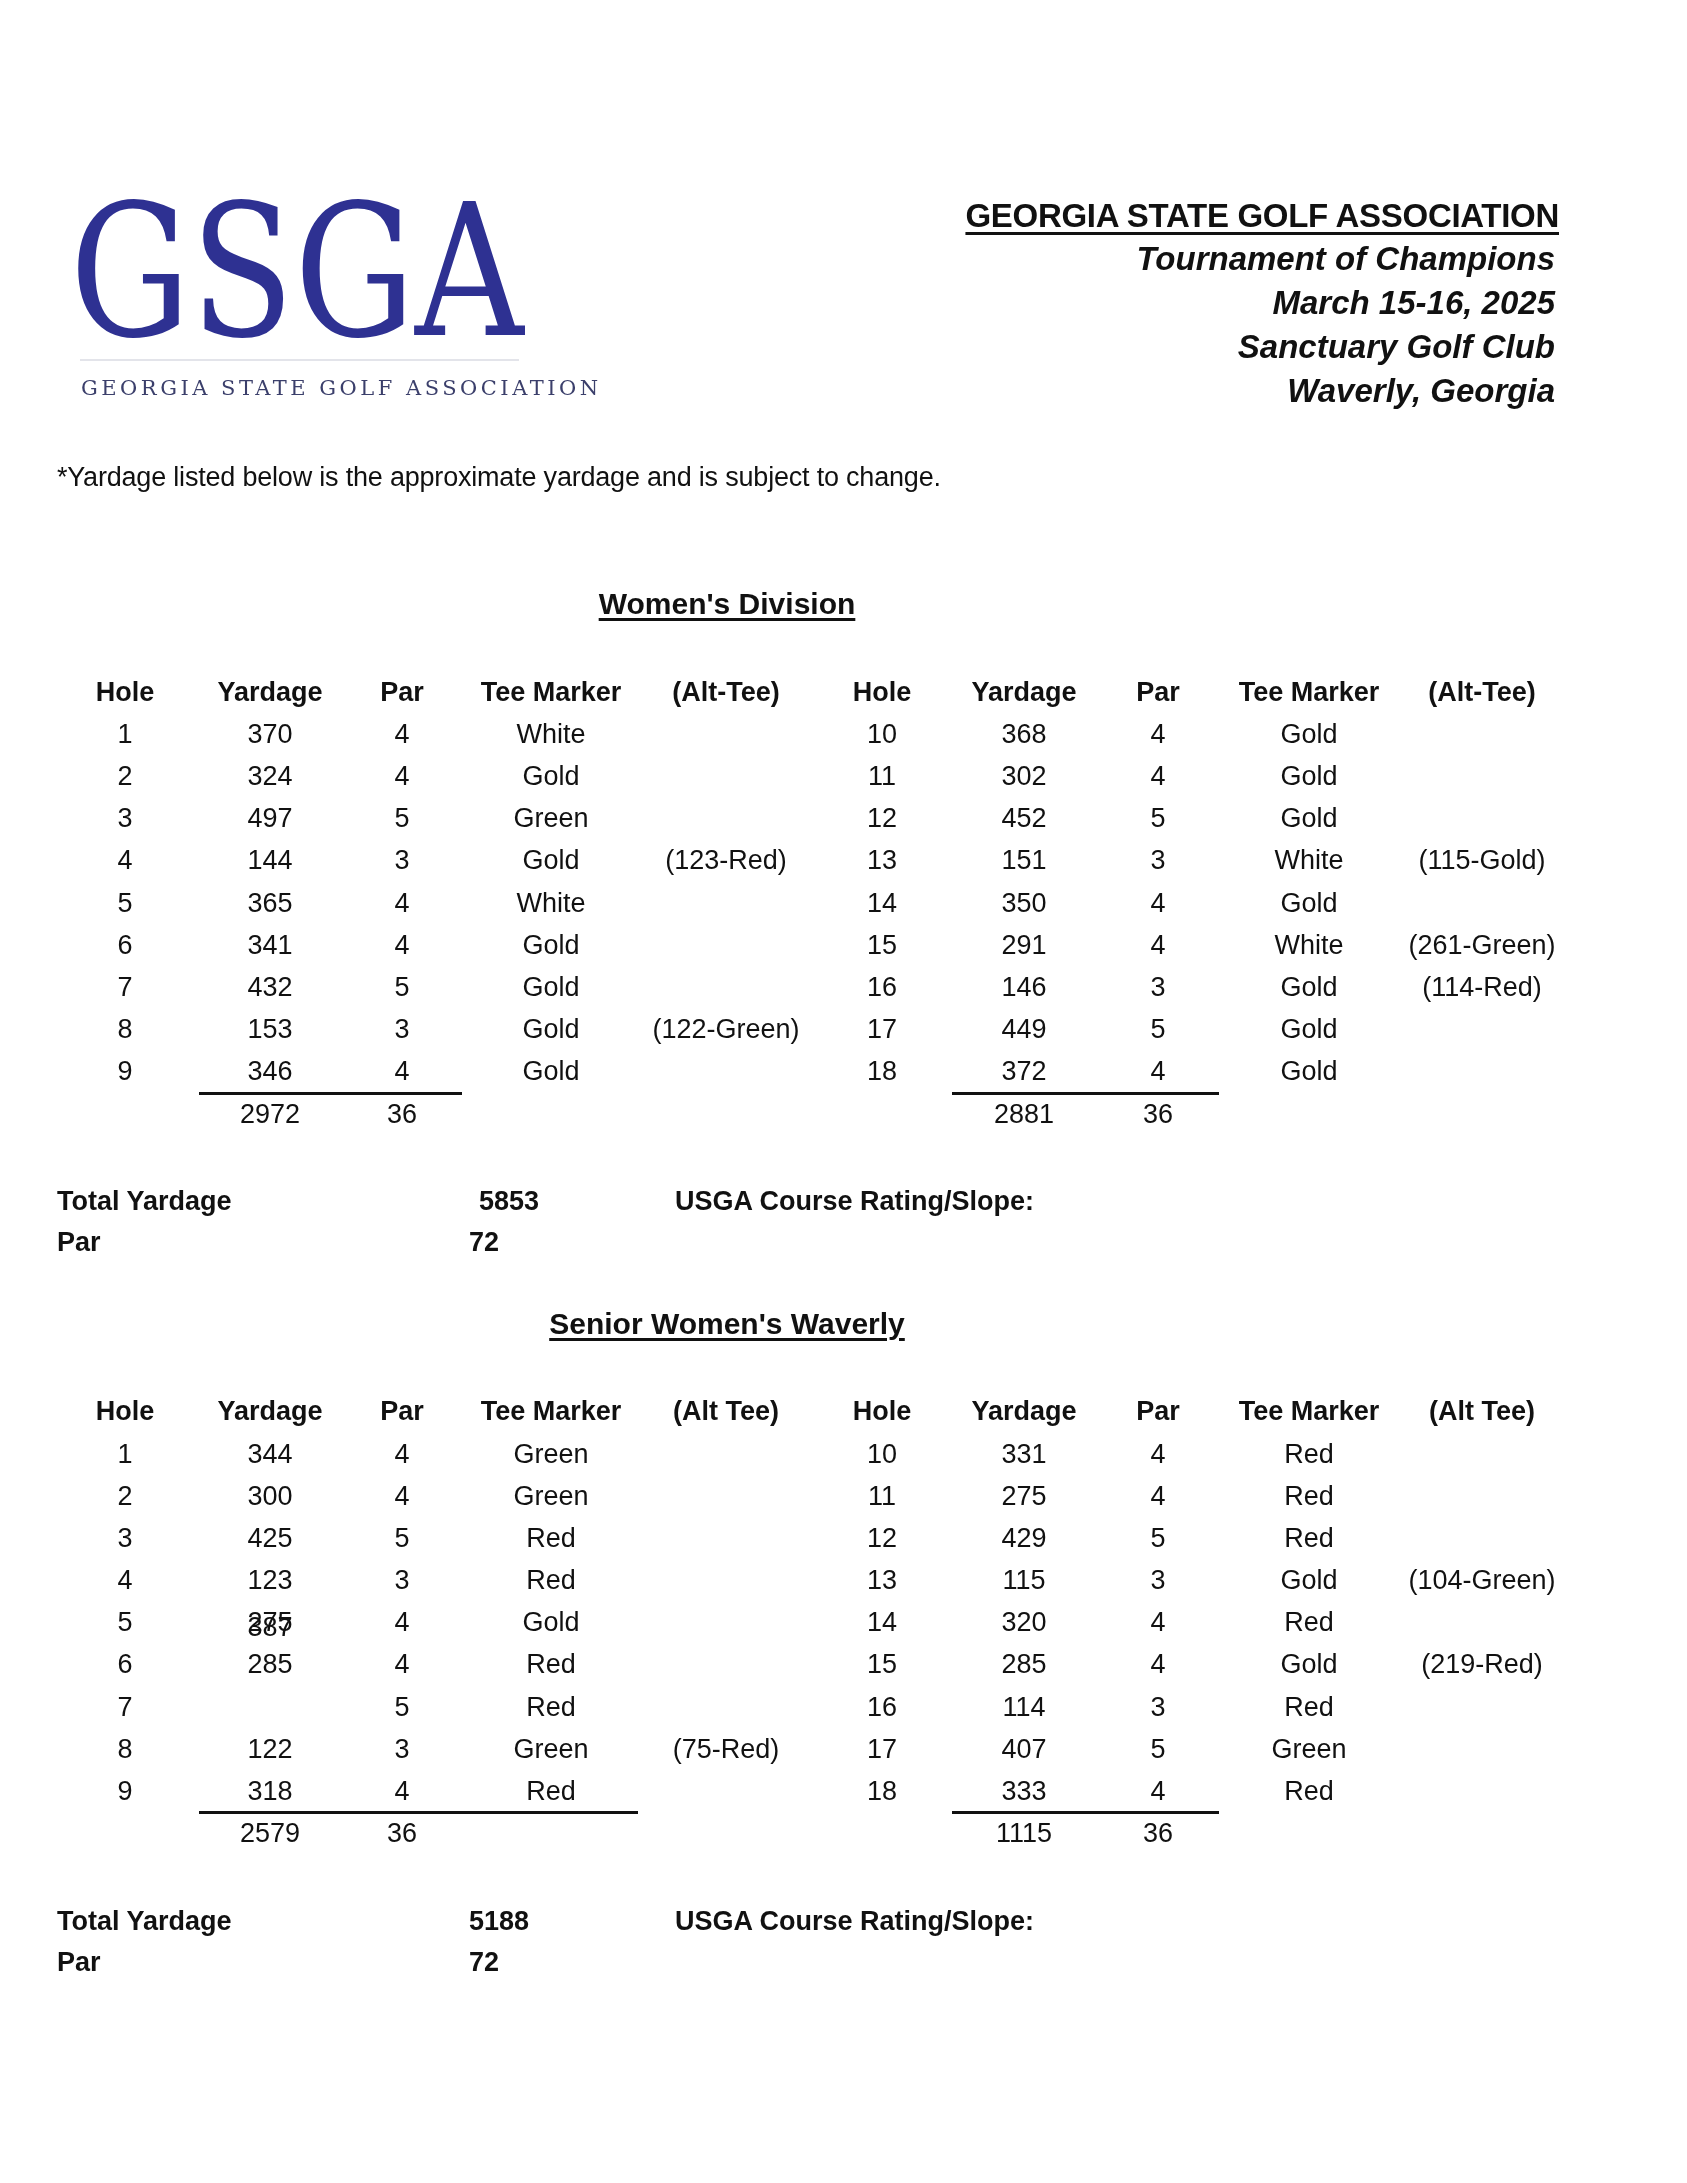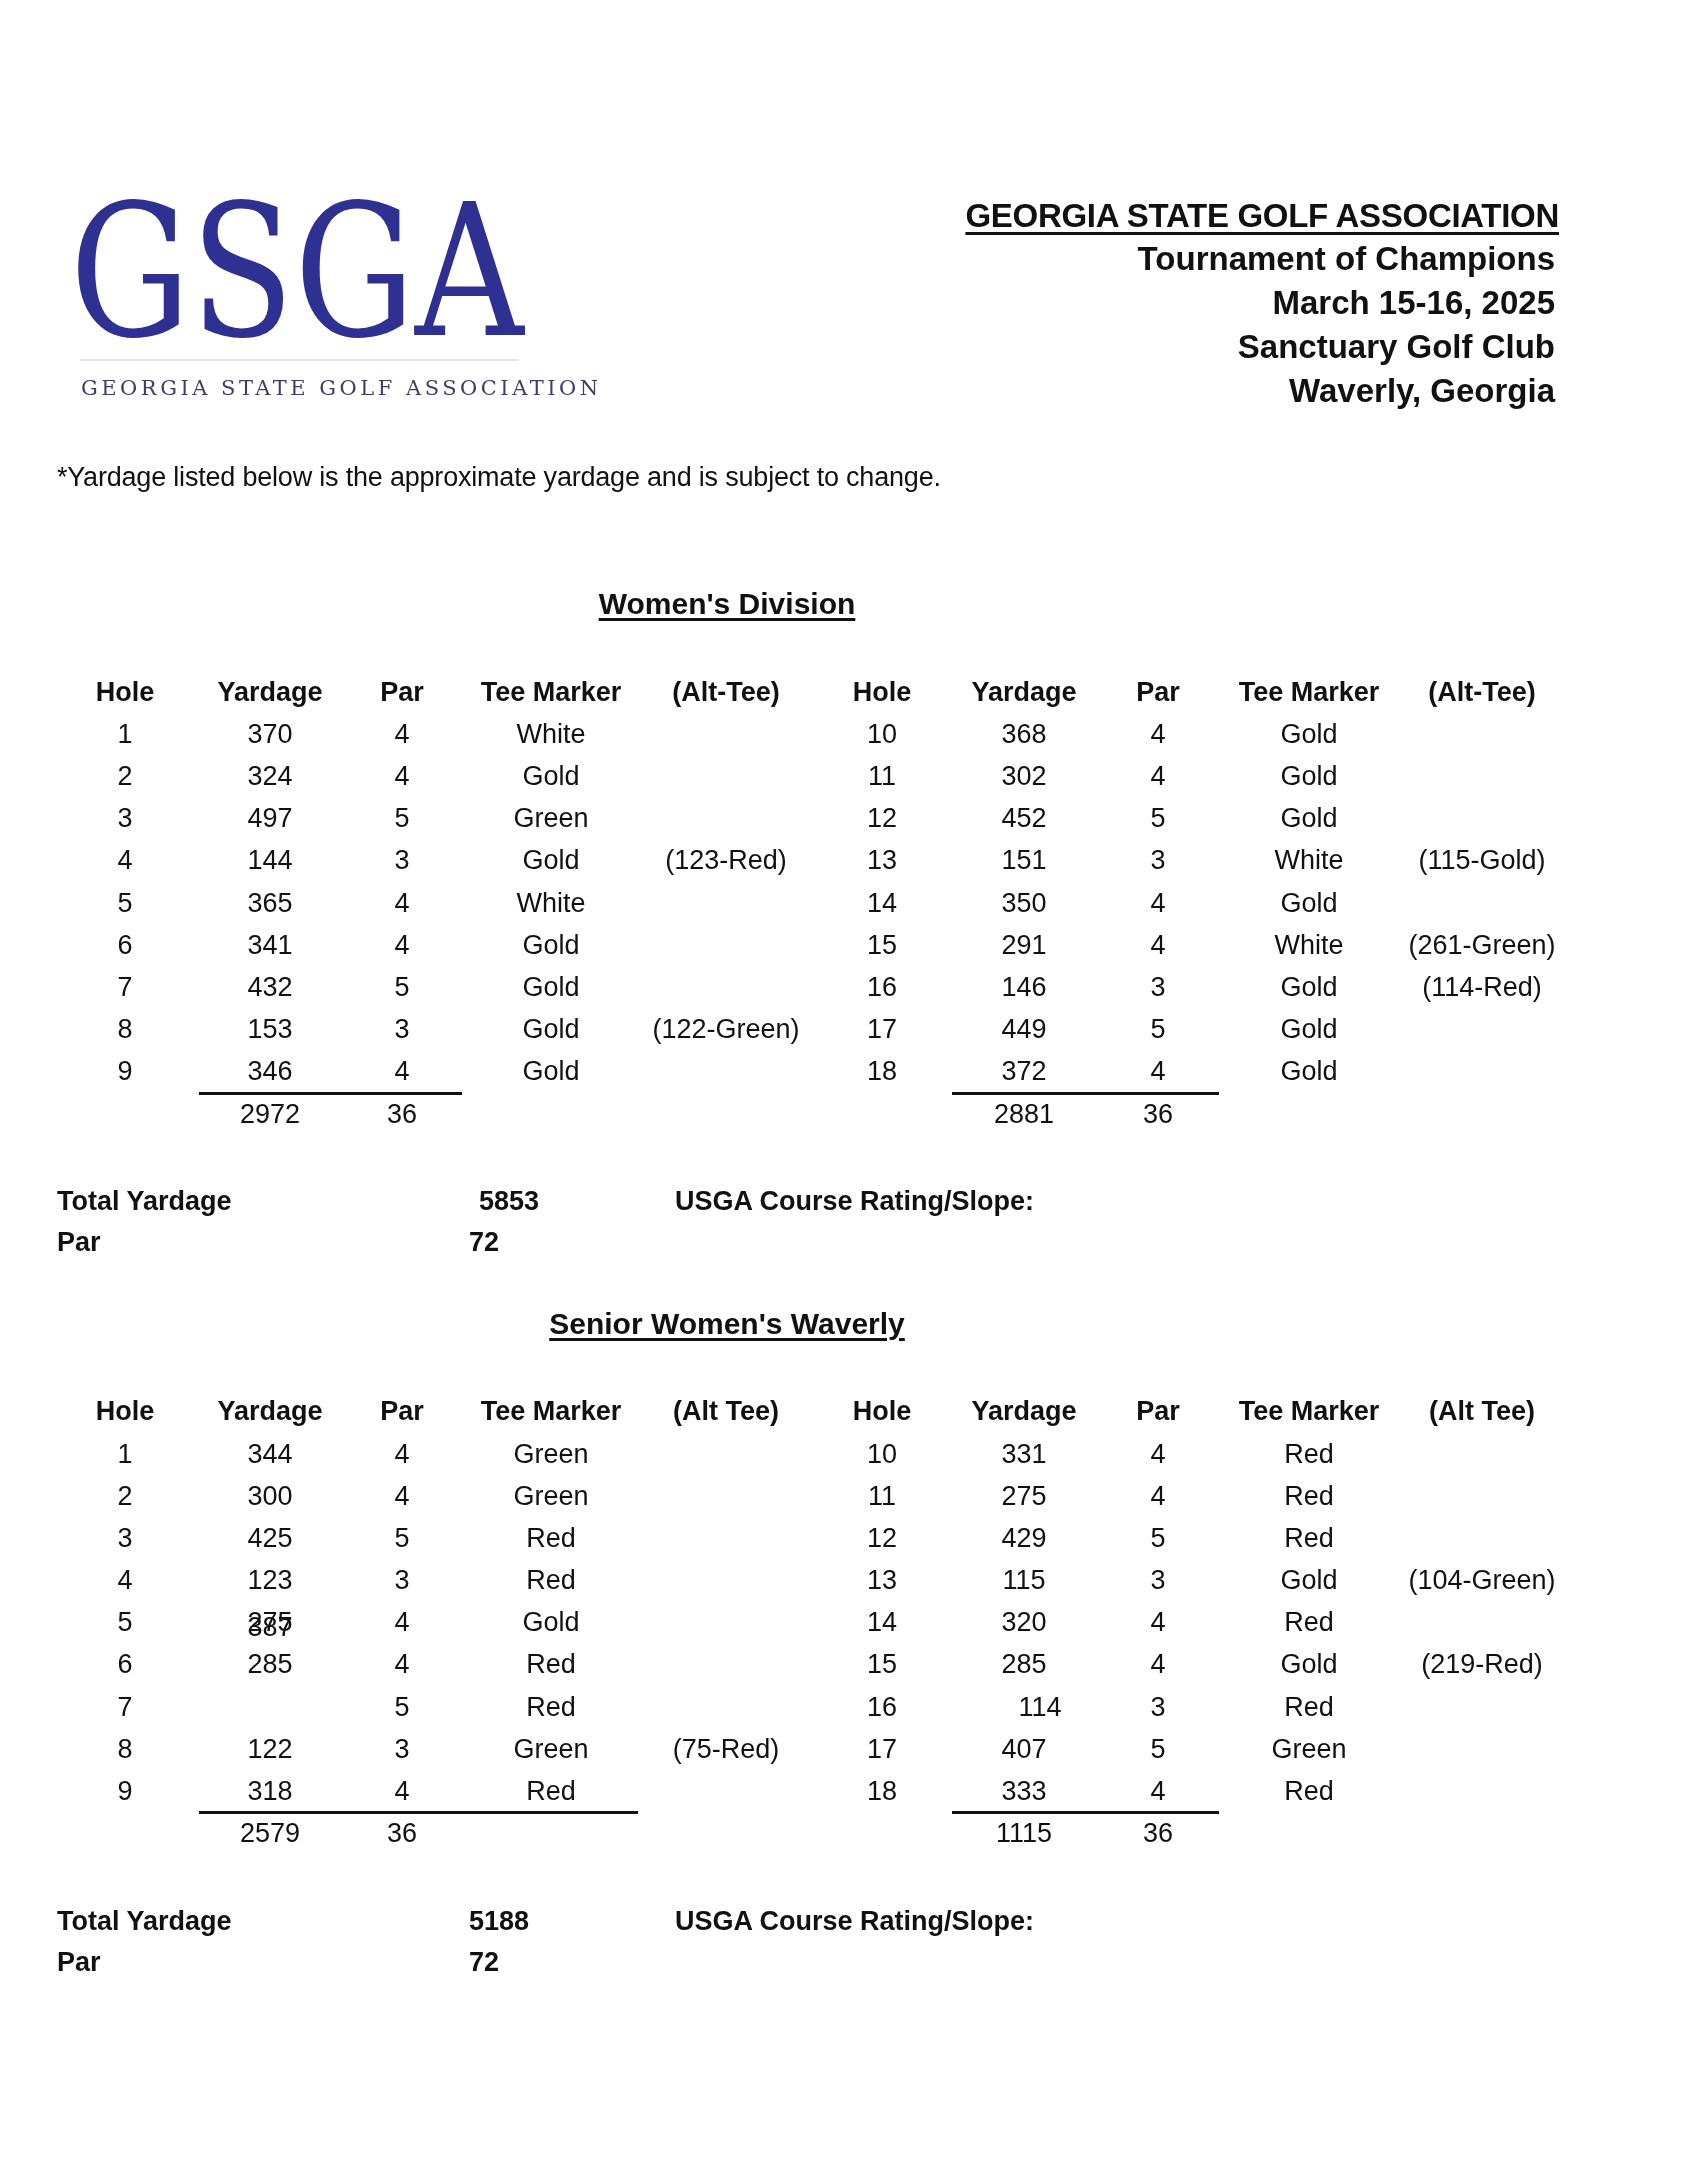--- a/index.html
+++ b/index.html
@@ -6,21 +6,21 @@
   body { width: 1687px; height: 2183px; position: relative; overflow: hidden;
          font-family: "Liberation Sans", sans-serif; color: #111; }
   .abs { position: absolute; }
   .logo-letters { left: 69px; top: 187px; width: 456px; height: 160px; }
   .logo-rule { left: 80px; top: 359px; width: 439px; height: 1.7px; background: #e3e4ea; }
   .logo-sub { left: 81px; top: 376px; font-family: "DejaVu Serif", serif; font-size: 21px;
               letter-spacing: 3.5px; color: #3b3f6b; white-space: nowrap; }
   .org-title { right: 128px; top: 197px; font-size: 33px; font-weight: bold;
                text-decoration: underline; text-decoration-thickness: 2.5px; text-underline-offset: 5px;
                white-space: nowrap; letter-spacing: -0.3px; }
-  .hdr-line { right: 132px; font-size: 33px; font-weight: bold; 
+  .hdr-line { right: 132px; font-size: 33px; font-weight: bold; font-style: italic;
               white-space: nowrap; text-align: right; }
   .disclaimer { left: 57px; top: 462px; font-size: 27px; font-family: "Liberation Sans Narrow","Liberation Sans", sans-serif;
                 white-space: nowrap; letter-spacing: -0.2px; }
   .div-title { font-size: 30px; font-weight: bold; text-decoration: underline;
                text-decoration-thickness: 2.5px; text-underline-offset: 4.2px; white-space: nowrap;
                transform: translateX(-50%); }
   .cell { font-size: 27px; white-space: nowrap; transform: translate(-50%, -50%); }
   .th { font-weight: bold; }
   .rule { height: 2.5px; background: #111; }
   .sum-label { font-size: 27px; font-weight: bold; white-space: nowrap; }
@@ -319,21 +319,21 @@
   </div>
 <div>
     <div class="abs cell" style="left: 882px; top: 1664px;">15</div>
     <div class="abs cell" style="left: 1024px; top: 1664px;">285</div>
     <div class="abs cell" style="left: 1158px; top: 1664px;">4</div>
     <div class="abs cell" style="left: 1309px; top: 1664px;">Gold</div>
     <div class="abs cell" style="left: 1482px; top: 1664px;">(219-Red)</div>
   </div>
 <div>
     <div class="abs cell" style="left: 882px; top: 1707px;">16</div>
-    <div class="abs cell" style="left: 1024px; top: 1707px; margin-left: 16px;">114</div>
+    <div class="abs cell" style="left: 1024px; top: 1707px;">114</div>
     <div class="abs cell" style="left: 1158px; top: 1707px;">3</div>
     <div class="abs cell" style="left: 1309px; top: 1707px;">Red</div>
     <div class="abs cell" style="left: 1482px; top: 1707px;"></div>
   </div>
 <div>
     <div class="abs cell" style="left: 882px; top: 1749px;">17</div>
     <div class="abs cell" style="left: 1024px; top: 1749px;">407</div>
     <div class="abs cell" style="left: 1158px; top: 1749px;">5</div>
     <div class="abs cell" style="left: 1309px; top: 1749px;">Green</div>
     <div class="abs cell" style="left: 1482px; top: 1749px;"></div>

